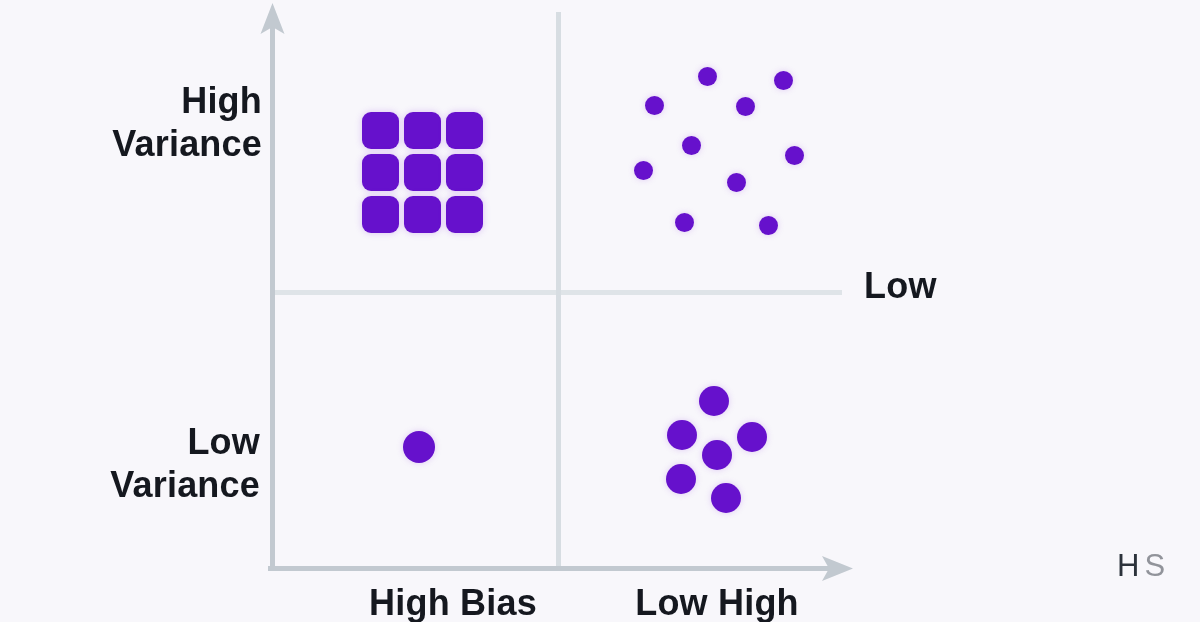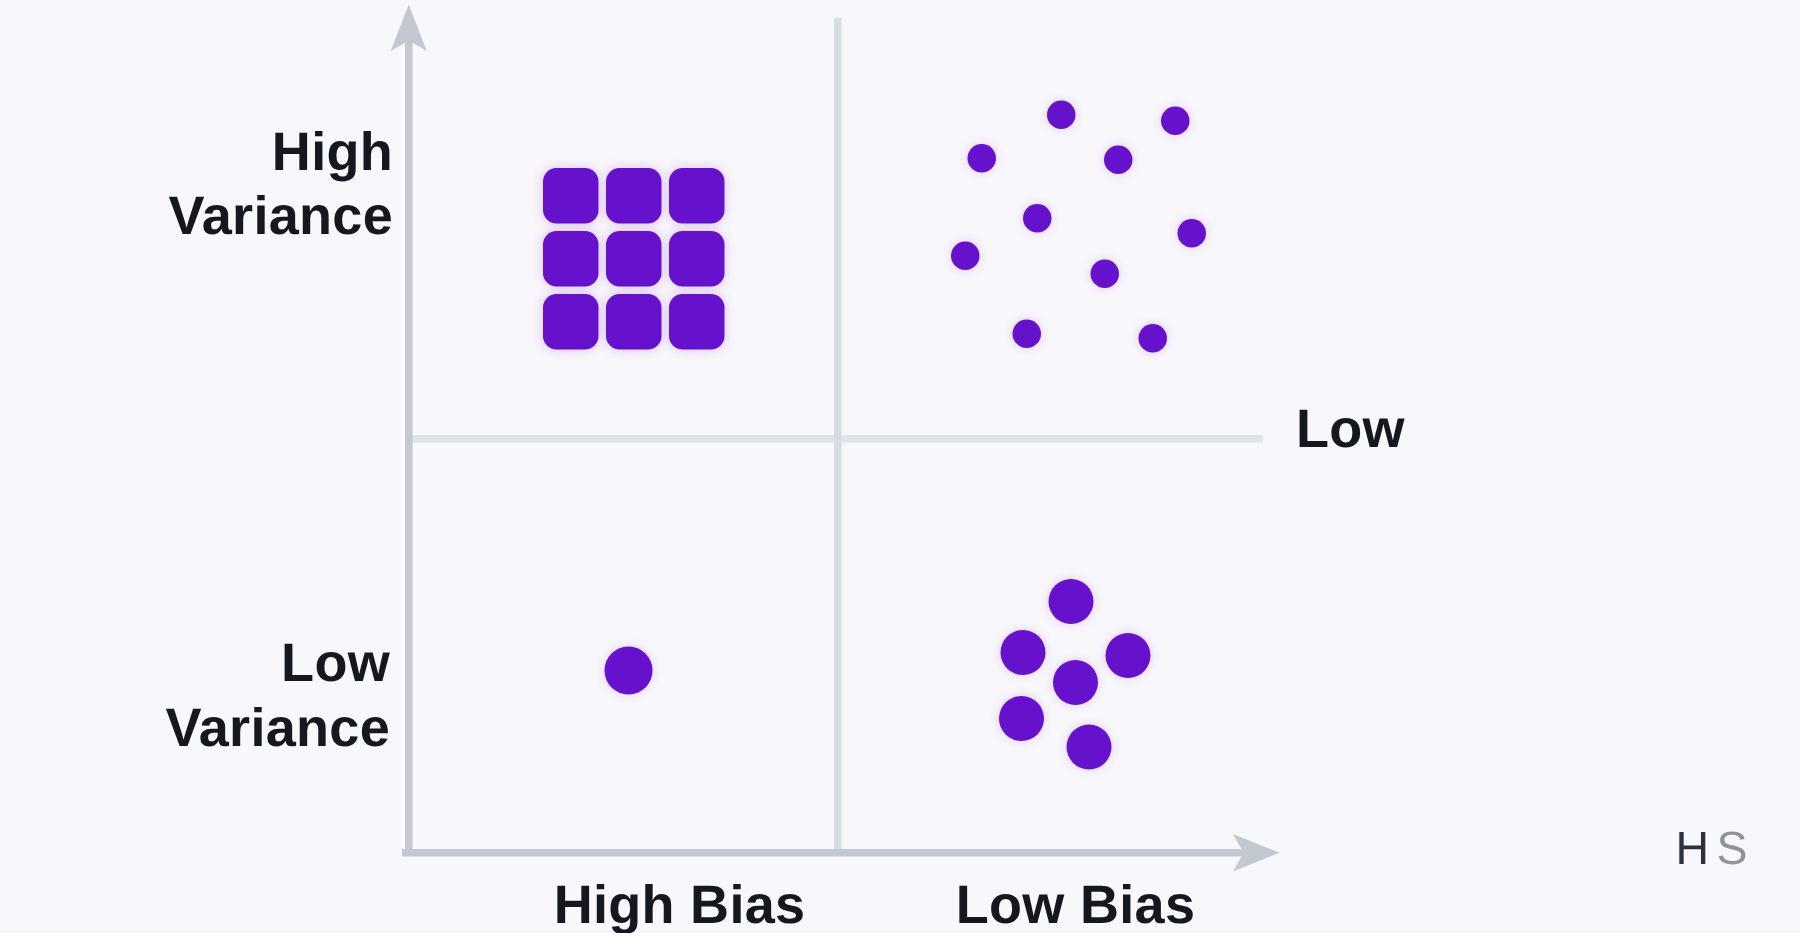--- a/index.html
+++ b/index.html
@@ -89,17 +89,17 @@
     </div>
 
   <div class="axis-label align-right" style="right:938px;top:79px;"><span>High</span><br><span>Variance</span></div>
 
   <div class="axis-label align-right" style="right:940px;top:420px;"><span>Low</span><br><span>Variance</span></div>
 
   <div class="axis-label align-left" style="left:864px;top:264px;line-height:44px;"><span>Low</span><br></div>
 
   <div class="axis-label centered" style="left:432px;top:581px;margin-left:21px;">High Bias</div>
 
-  <div class="axis-label centered" style="left:717px;top:581px;">Low Bias</div>
+  <div class="axis-label centered" style="left:717px;top:581px;">Low High</div>
 
   <div class="watermark"><span class="s1">H</span><span class="s2">S</span></div>
 
 </div>
 
 </body></html>

